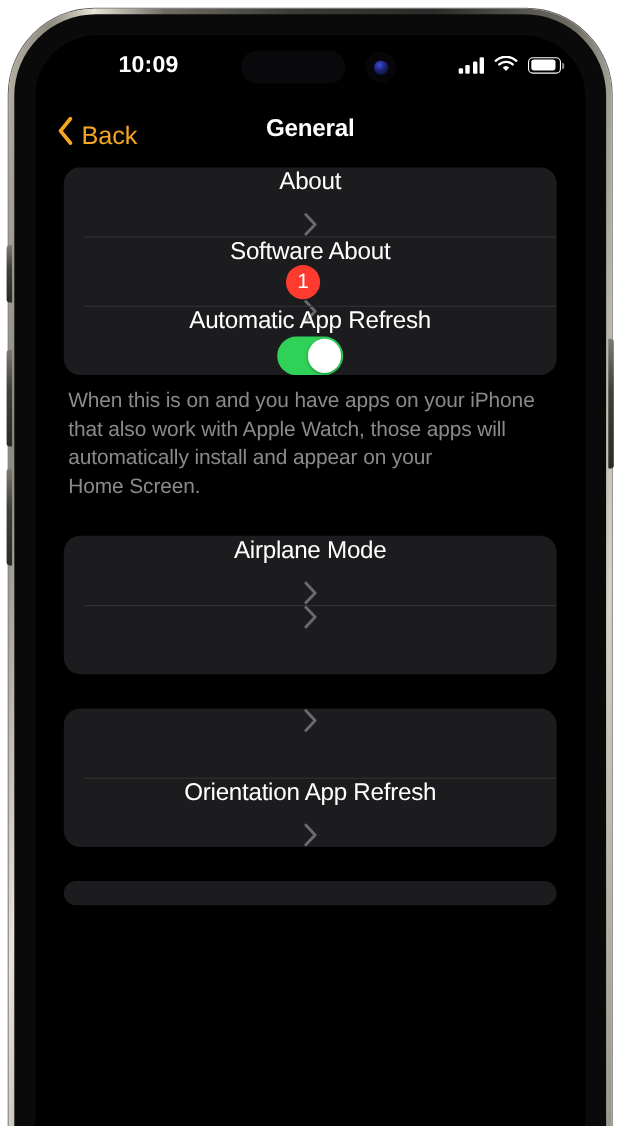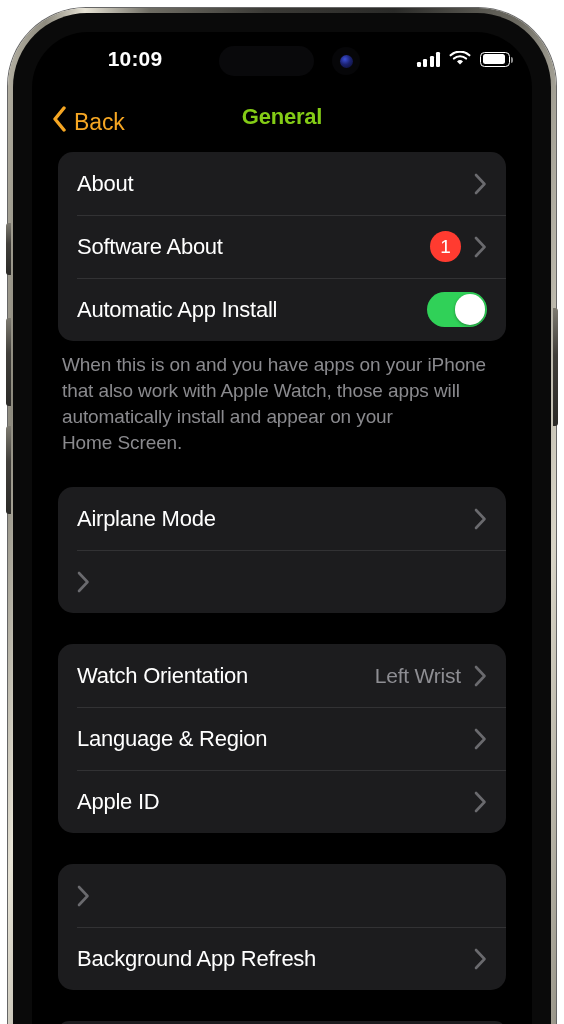--- a/index.html
+++ b/index.html
@@ -122,21 +122,21 @@
     position:absolute; left:14px; top:12px;
     display:flex; align-items:flex-end; gap:7px;
     cursor:pointer; padding:4px 6px;
   }
   #back-chevron-icon { display:block; }
   #back-label {
     color:#F5A623; font-size:23px; letter-spacing:-.1px;
   }
   #nav-title {
     position:absolute; left:0; top:14px; width:500px;
-    text-align:center; color:#84cc16;
+    text-align:center; color:#ffffff;
     font-size:22px; font-weight:bold; letter-spacing:-.2px;
   }
 
   
   #settings-list {
     position:absolute; left:0; top:120px;
     width:500px; height:932px;
     overflow:hidden;
   }
 
@@ -147,20 +147,21 @@
     overflow:hidden;
   }
   .group.spaced { margin-top:31px; }
 
   .row {
     position:relative;
     display:flex; align-items:center;
     height:63px;
     padding:0 19px 0 19px;
     cursor:pointer;
+    flex-direction:column;
   }
   .row + .row::before {
     content:"";
     position:absolute; left:19px; right:0; top:0;
     height:1px; background:#323234;
   }
   .row-label {
     flex:1;
     color:#ffffff;
     font-size:22px;
@@ -276,21 +277,21 @@
             </svg>
           </div>
           <div class="row">
             <span class="row-label">Software About</span>
             <span class="badge">1</span>
             <svg class="chevron-icon" width="13" height="22" viewBox="0 0 13 22">
               <path d="M2 2 L10.5 11 L2 20" stroke="#6A6A6E" stroke-width="2.6" fill="none" stroke-linecap="round" stroke-linejoin="round"></path>
             </svg>
           </div>
           <div class="row">
-            <span class="row-label">Automatic App Install</span>
+            <span class="row-label">Automatic App Refresh</span>
             <span class="toggle">
               <span class="knob"></span>
             </span>
           </div>
         </div>
         <div class="footer-text">When this is on and you have apps on your iPhone that also work with Apple Watch, those apps will automatically install and appear on your
 Home Screen.</div>
         <div class="group spaced">
           <div class="row">
             <span class="row-label">Airplane Mode</span>
@@ -299,47 +300,26 @@
             </svg>
           </div>
           <div class="row">
             <svg class="chevron-icon" width="13" height="22" viewBox="0 0 13 22">
               <path d="M2 2 L10.5 11 L2 20" stroke="#6A6A6E" stroke-width="2.6" fill="none" stroke-linecap="round" stroke-linejoin="round"></path>
             </svg>
           </div>
         </div>
         <div class="group spaced">
           <div class="row">
-            <span class="row-label">Watch Orientation</span>
-            <span class="row-value">Left Wrist</span>
-            <svg class="chevron-icon" width="13" height="22" viewBox="0 0 13 22">
-              <path d="M2 2 L10.5 11 L2 20" stroke="#6A6A6E" stroke-width="2.6" fill="none" stroke-linecap="round" stroke-linejoin="round"></path>
-            </svg>
-          </div>
-          <div class="row">
-            <span class="row-label">Language &amp; Region</span>
-            <svg class="chevron-icon" width="13" height="22" viewBox="0 0 13 22">
-              <path d="M2 2 L10.5 11 L2 20" stroke="#6A6A6E" stroke-width="2.6" fill="none" stroke-linecap="round" stroke-linejoin="round"></path>
-            </svg>
-          </div>
-          <div class="row">
-            <span class="row-label">Apple ID</span>
-            <svg class="chevron-icon" width="13" height="22" viewBox="0 0 13 22">
-              <path d="M2 2 L10.5 11 L2 20" stroke="#6A6A6E" stroke-width="2.6" fill="none" stroke-linecap="round" stroke-linejoin="round"></path>
-            </svg>
-          </div>
-        </div>
-        <div class="group spaced">
-          <div class="row">
-            <svg class="chevron-icon" width="13" height="22" viewBox="0 0 13 22">
-              <path d="M2 2 L10.5 11 L2 20" stroke="#6A6A6E" stroke-width="2.6" fill="none" stroke-linecap="round" stroke-linejoin="round"></path>
-            </svg>
-          </div>
-          <div class="row">
-            <span class="row-label">Background App Refresh</span>
+            <svg class="chevron-icon" width="13" height="22" viewBox="0 0 13 22">
+              <path d="M2 2 L10.5 11 L2 20" stroke="#6A6A6E" stroke-width="2.6" fill="none" stroke-linecap="round" stroke-linejoin="round"></path>
+            </svg>
+          </div>
+          <div class="row">
+            <span class="row-label">Orientation App Refresh</span>
             <svg class="chevron-icon" width="13" height="22" viewBox="0 0 13 22">
               <path d="M2 2 L10.5 11 L2 20" stroke="#6A6A6E" stroke-width="2.6" fill="none" stroke-linecap="round" stroke-linejoin="round"></path>
             </svg>
           </div>
         </div>
         <div class="group spaced partial"></div>
       </div>
 
   </div>
 </div>

